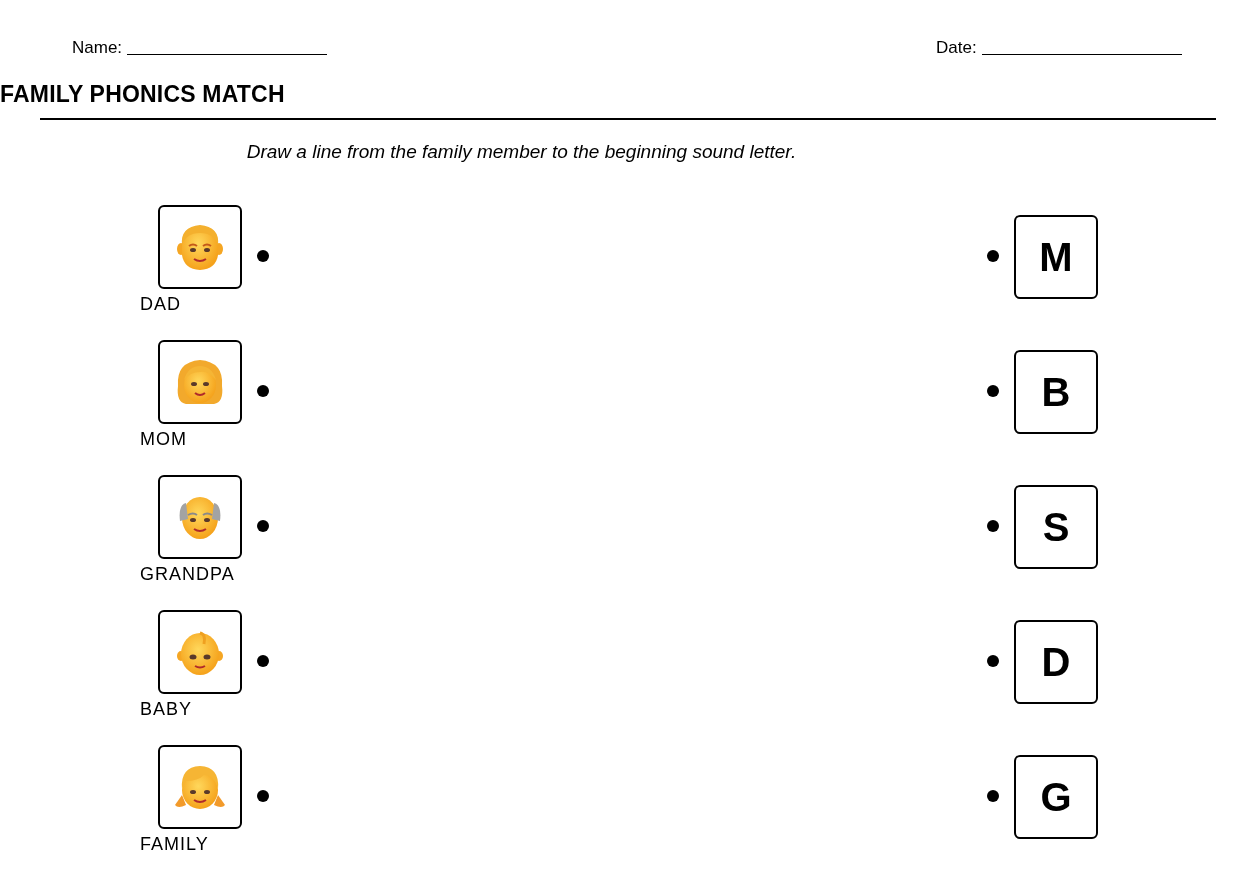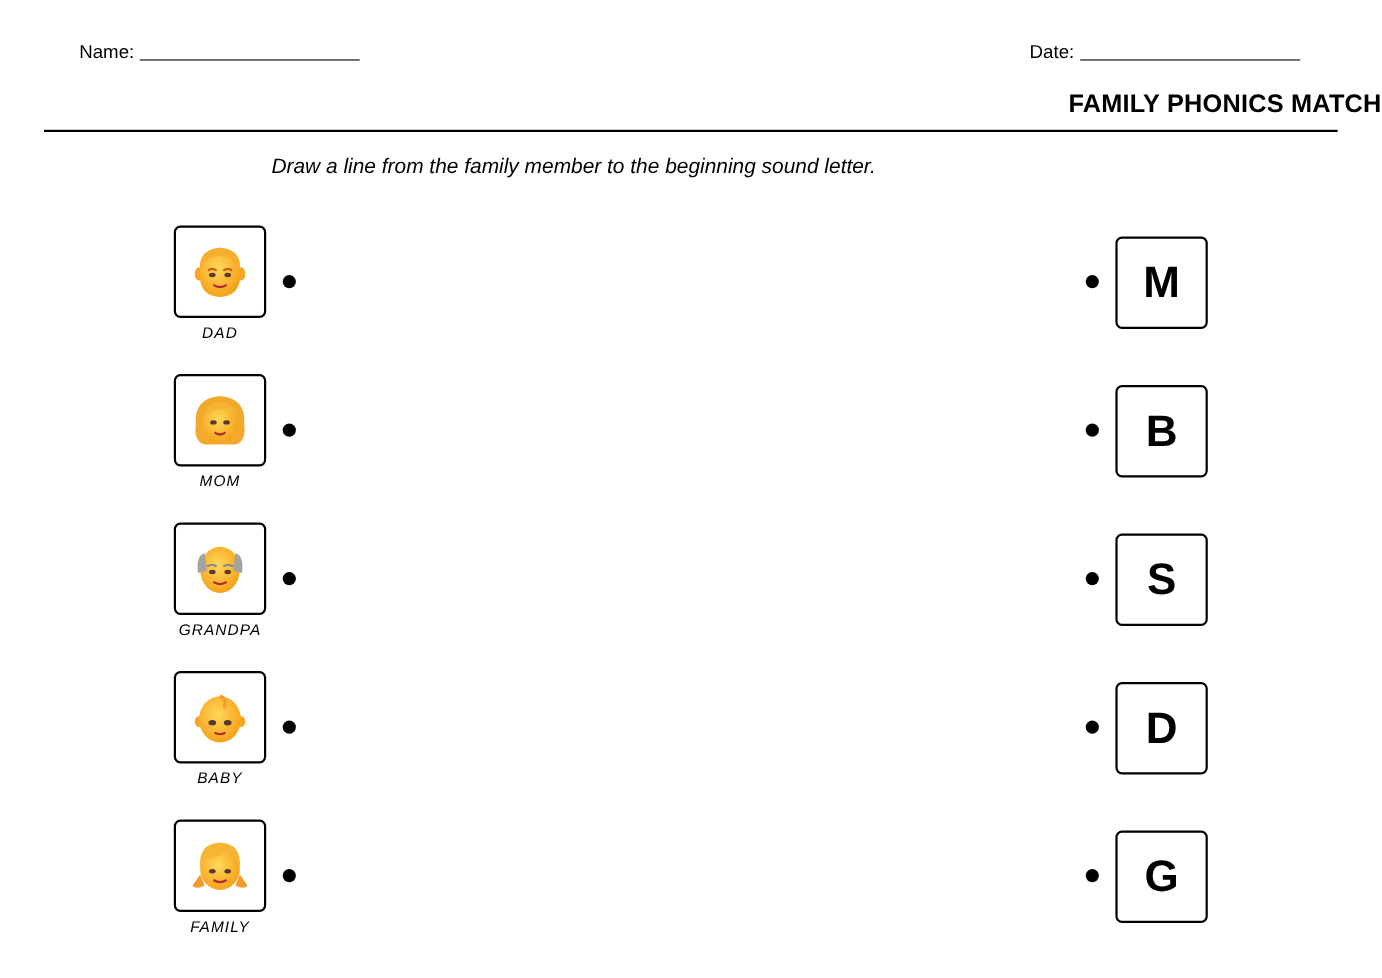--- a/index.html
+++ b/index.html
@@ -7,37 +7,37 @@
     width: 1256px; height: 889px; position: relative; overflow: hidden;
     font-family: "Liberation Sans", sans-serif; color: #000;
   }
   .field { position: absolute; top: 38px; font-size: 17px; display: flex; align-items: flex-end; }
   .field .line { display: inline-block; height: 0; border-bottom: 1.5px solid #000; margin-left: 5px; margin-bottom: 3px; }
   #name-field { left: 40px; margin-left: 32px; }
   #name-field .line { width: 200px; }
   #date-field { left: 936px; }
   #date-field .line { width: 200px; }
   .title {
-    position: absolute; top: 81px; left: 0; width: 1256px; text-align: right;
+    position: absolute; top: 81px; left: 0; width: 1256px; text-align: left;
     font-weight: bold; font-size: 23px; letter-spacing: 0.2px;
   }
   .rule { position: absolute; top: 118px; left: 40px; width: 1176px; height: 0; border-top: 2px solid #000; }
   .instructions {
     position: absolute; top: 141px; left: 0; width: 1043px; text-align: center;
     font-style: italic; font-size: 19px;
   }
   .row { position: absolute; left: 0; width: 1256px; height: 110px; }
   .pic-box {
     position: absolute; left: 158px; top: 0; width: 80px; height: 80px;
     border: 2px solid #000; border-radius: 6px; background: #fff;
     display: flex; align-items: center; justify-content: center;
   }
   .pic-label {
-    position: absolute; left: 140px; top: 89px; width: 120px; text-align: center;
-    font-size: 14px; letter-spacing: 1px; font-style: italic;
+    position: absolute; left: 140px; top: 89px; width: 120px; 
+    font-size: 18px; letter-spacing: 1px;
   }
   .dot { position: absolute; width: 12px; height: 12px; border-radius: 50%; background: #000; }
   .dot.left { left: 257px; top: 45px; }
   .dot.right { left: 987px; top: 45px; }
   .letter-box {
     position: absolute; left: 1014px; top: 10px; width: 80px; height: 80px;
     border: 2px solid #000; border-radius: 6px; background: #fff;
     display: flex; align-items: center; justify-content: center;
     font-weight: bold; font-size: 40px;
   }

